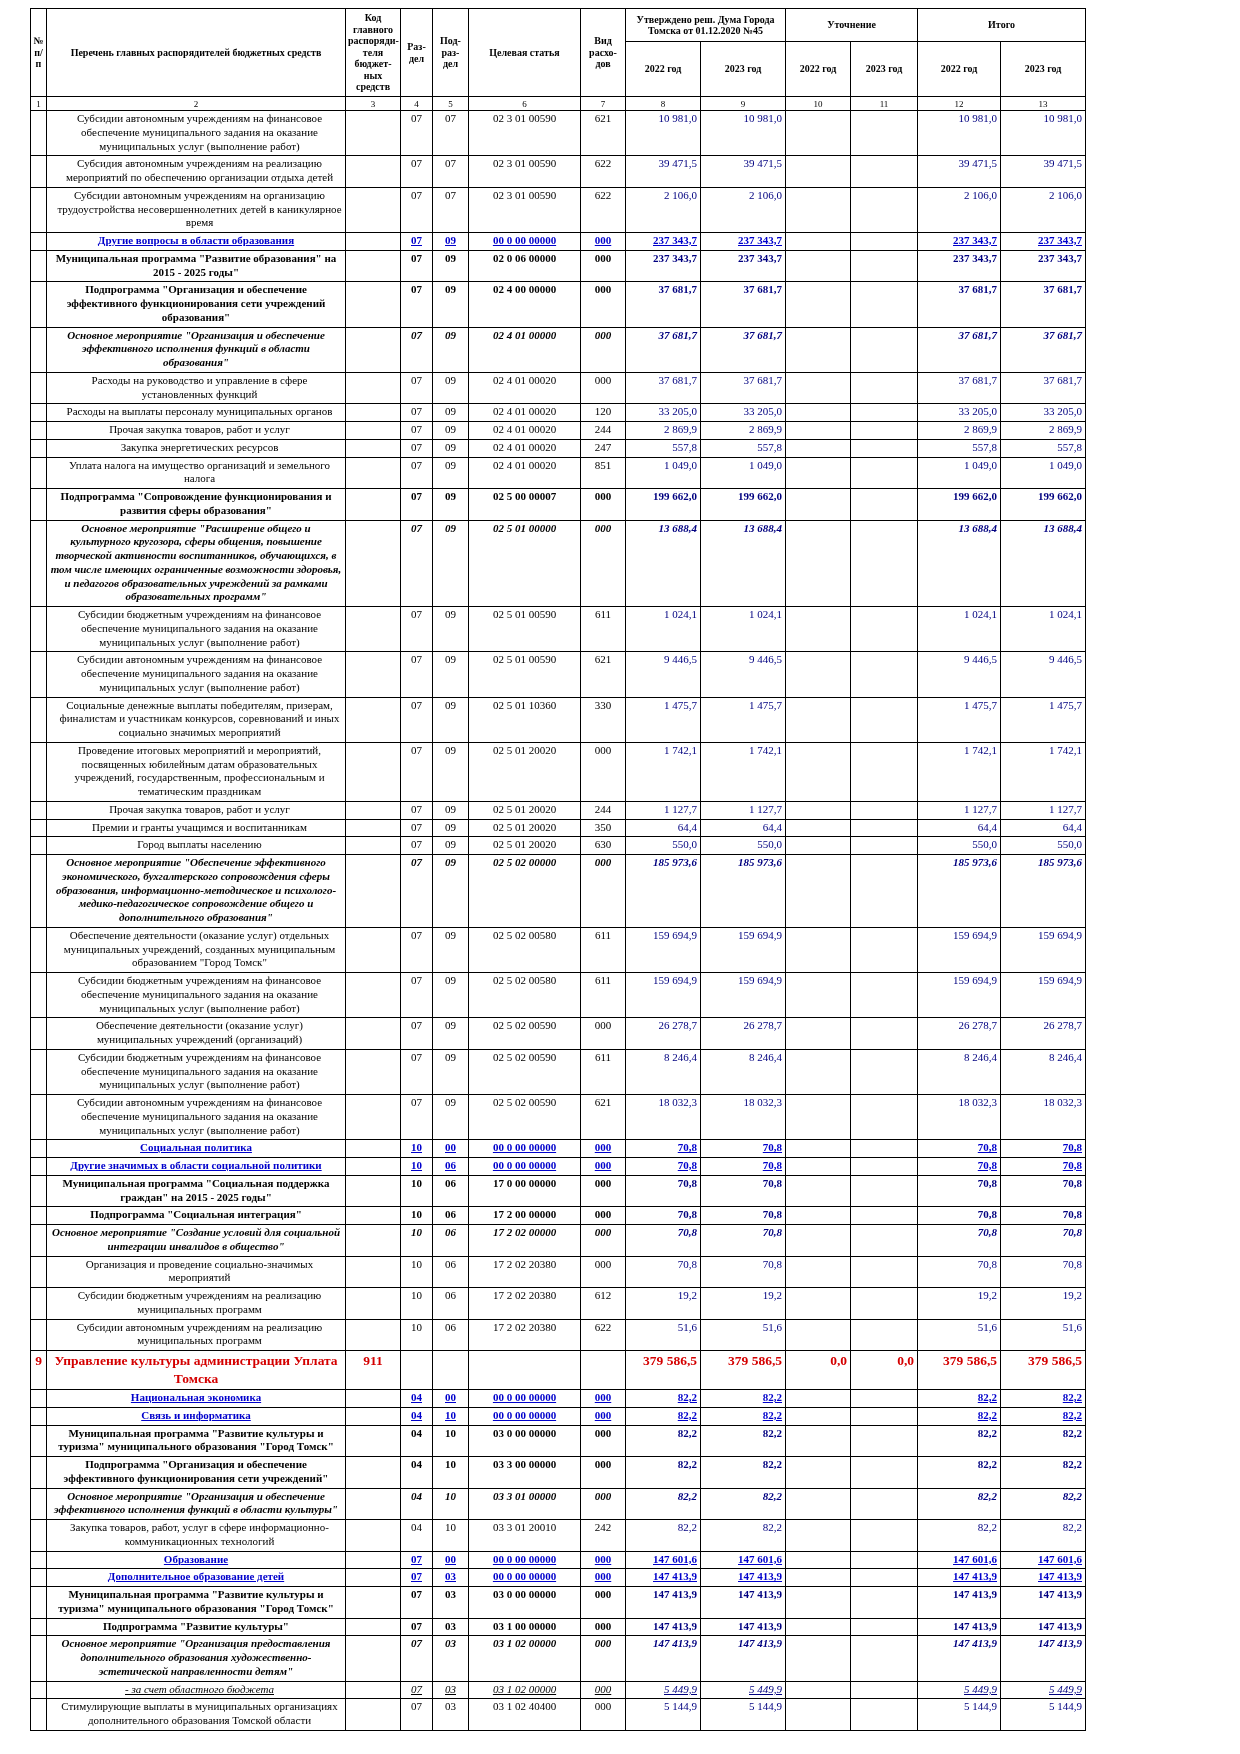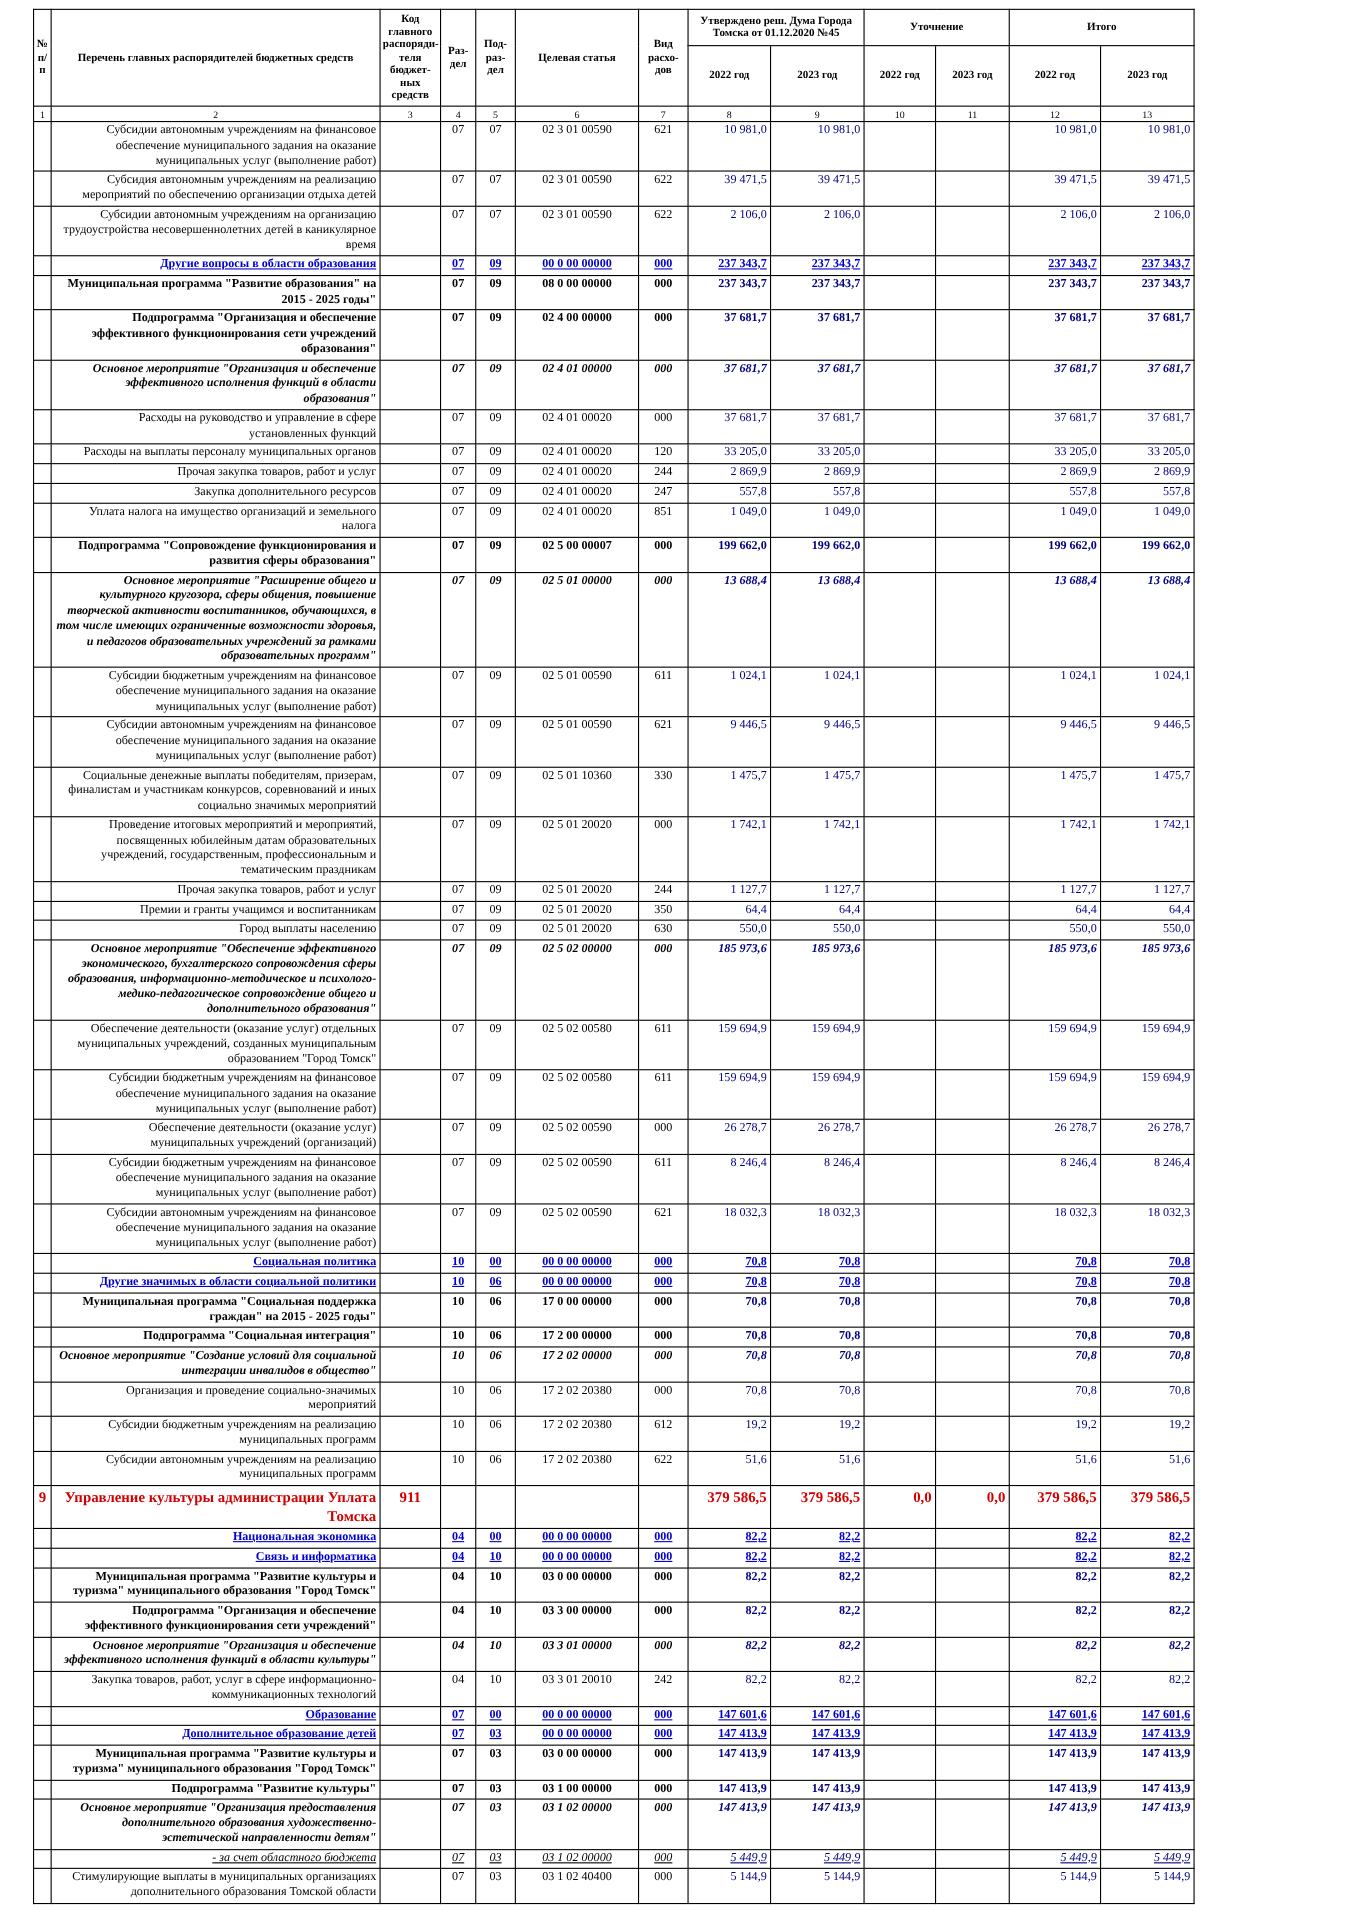--- a/index.html
+++ b/index.html
@@ -7,21 +7,21 @@
   .page{position:relative;width:1240px;min-height:1754px;}
   table.budget{border-collapse:collapse;table-layout:fixed;width:1056px;margin:8px 0 0 30px;}
   th,td{border:1px solid #000;overflow:hidden;}
   thead th{font-size:10px;font-weight:bold;text-align:center;vertical-align:middle;padding:1px 2px;line-height:1.15;}
   thead tr.h1 th{height:30px;}
   thead tr.h2 th{height:52px;}
   thead tr.hnum td{font-size:9px;text-align:center;padding:0 1px;font-weight:normal;height:13px;vertical-align:middle;}
   tbody td{font-size:11px;padding:1px 3px 2px 3px;vertical-align:top;line-height:1.25;}
   td.c{text-align:center;}
   td.n{text-align:right;white-space:nowrap;color:var(--amount,#000080);}
-  td.desc{text-align:right;padding-left:3px;}
+  td.desc{text-align:center;padding-left:3px;}
   td.desc.ind{padding-left:10px;}
   tr.row-section td{color:var(--section,#0000CC);font-weight:bold;text-decoration:underline;}
   tr.row-section td.n{color:var(--section,#0000CC);}
   tr.row-program td{font-weight:bold;}
   tr.row-event td{font-weight:bold;font-style:italic;}
   tr.row-detail-italic td{font-style:italic;text-decoration:underline;}
   tr.row-grbs td{color:var(--grbs,#D40000);font-weight:bold;font-size:13.5px;line-height:1.3;}
   tr.row-grbs td.n{color:var(--grbs,#D40000);margin-top:45px;}
 </style>
 </head>
@@ -141,21 +141,21 @@
           <td class="n"></td>
           <td class="n">237 343,7</td>
           <td class="n">237 343,7</td>
         </tr>
         <tr class="row-program">
           <td class="c"></td>
           <td class="desc">Муниципальная программа "Развитие образования" на 2015 - 2025 годы"</td>
           <td class="c"></td>
           <td class="c">07</td>
           <td class="c">09</td>
-          <td class="c">08 0 00 00000</td>
+          <td class="c">02 0 06 00000</td>
           <td class="c">000</td>
           <td class="n">237 343,7</td>
           <td class="n">237 343,7</td>
           <td class="n"></td>
           <td class="n"></td>
           <td class="n">237 343,7</td>
           <td class="n">237 343,7</td>
         </tr>
         <tr class="row-program">
           <td class="c"></td>
@@ -227,21 +227,21 @@
           <td class="c">244</td>
           <td class="n">2 869,9</td>
           <td class="n">2 869,9</td>
           <td class="n"></td>
           <td class="n"></td>
           <td class="n">2 869,9</td>
           <td class="n">2 869,9</td>
         </tr>
         <tr class="row-normal">
           <td class="c"></td>
-          <td class="desc ind">Закупка дополнительного ресурсов</td>
+          <td class="desc ind">Закупка энергетических ресурсов</td>
           <td class="c"></td>
           <td class="c">07</td>
           <td class="c">09</td>
           <td class="c">02 4 01 00020</td>
           <td class="c">247</td>
           <td class="n">557,8</td>
           <td class="n">557,8</td>
           <td class="n"></td>
           <td class="n"></td>
           <td class="n">557,8</td>

